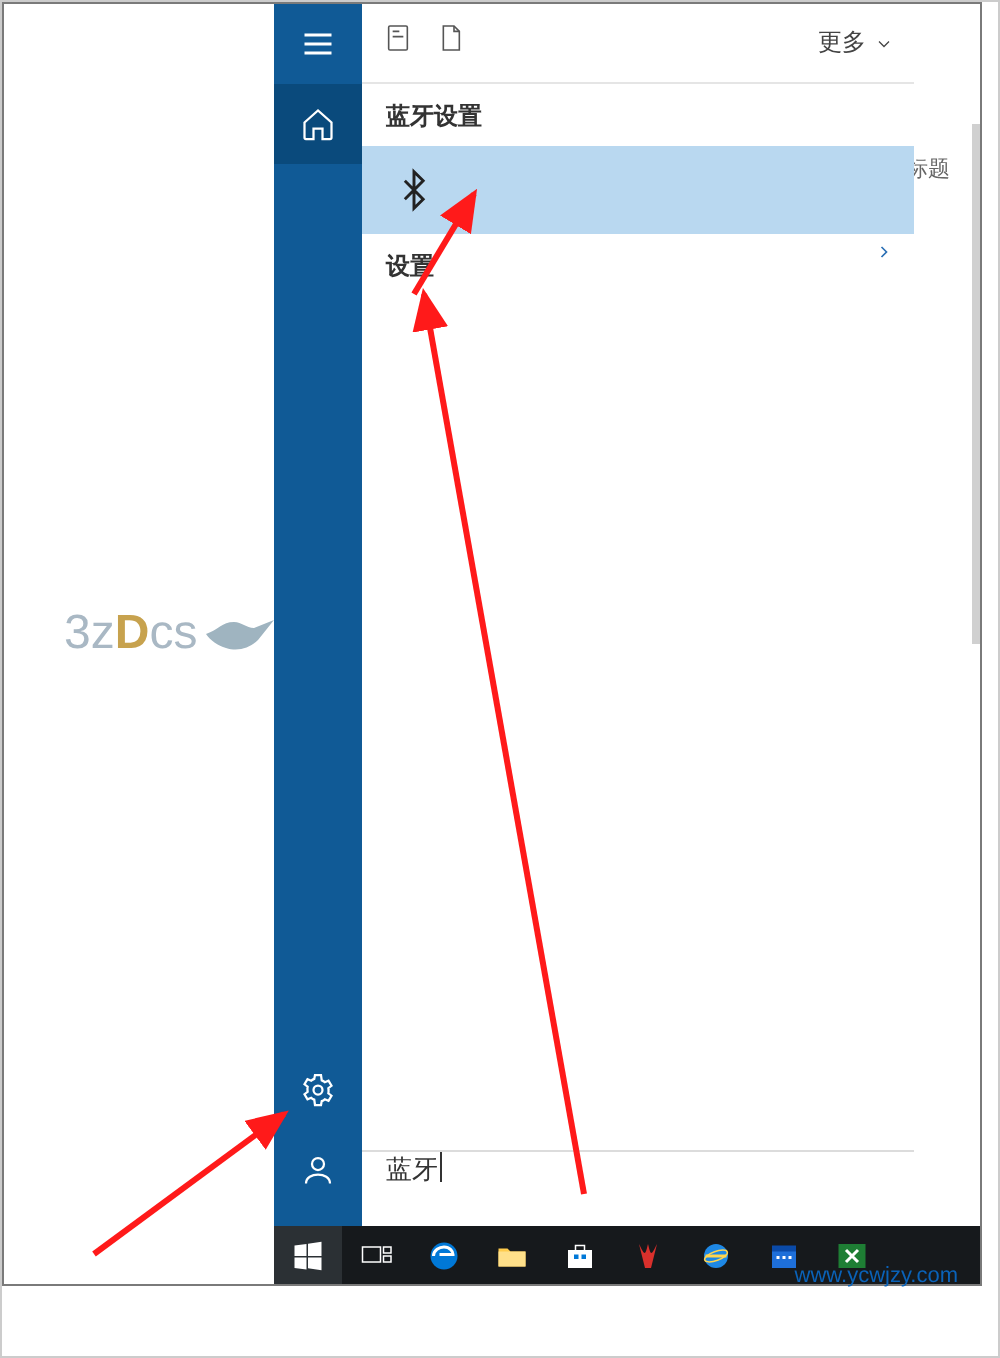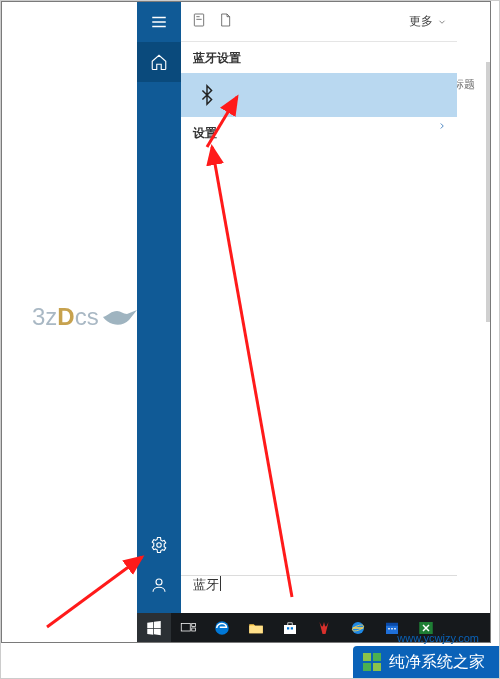--- a/index.html
+++ b/index.html
@@ -242,23 +242,14 @@
         <span class="d">D</span>
         <span>cs</span>
       <svg width="40" height="30" viewBox="0 0 40 30">
           <path d="M2 15c6-2 8-6 14-6 4 0 6 3 10 3l10-4-8 10c-4 4-10 6-16 4-4-1-8-4-10-7z" fill="#9fb4c0"></path>
         </svg>
     </div>
 
   </div>
 
   <div class="footer-url">www.ycwjzy.com</div>
-  <div class="footer-brand">
-    <div class="logo">
-        <span class="a"></span>
-        <span class="b"></span>
-        <span class="c"></span>
-        <span class="d"></span>
-      </div>
-    <span>纯净系统之家</span>
-  </div>
 
 </div>
 
 </body></html>

